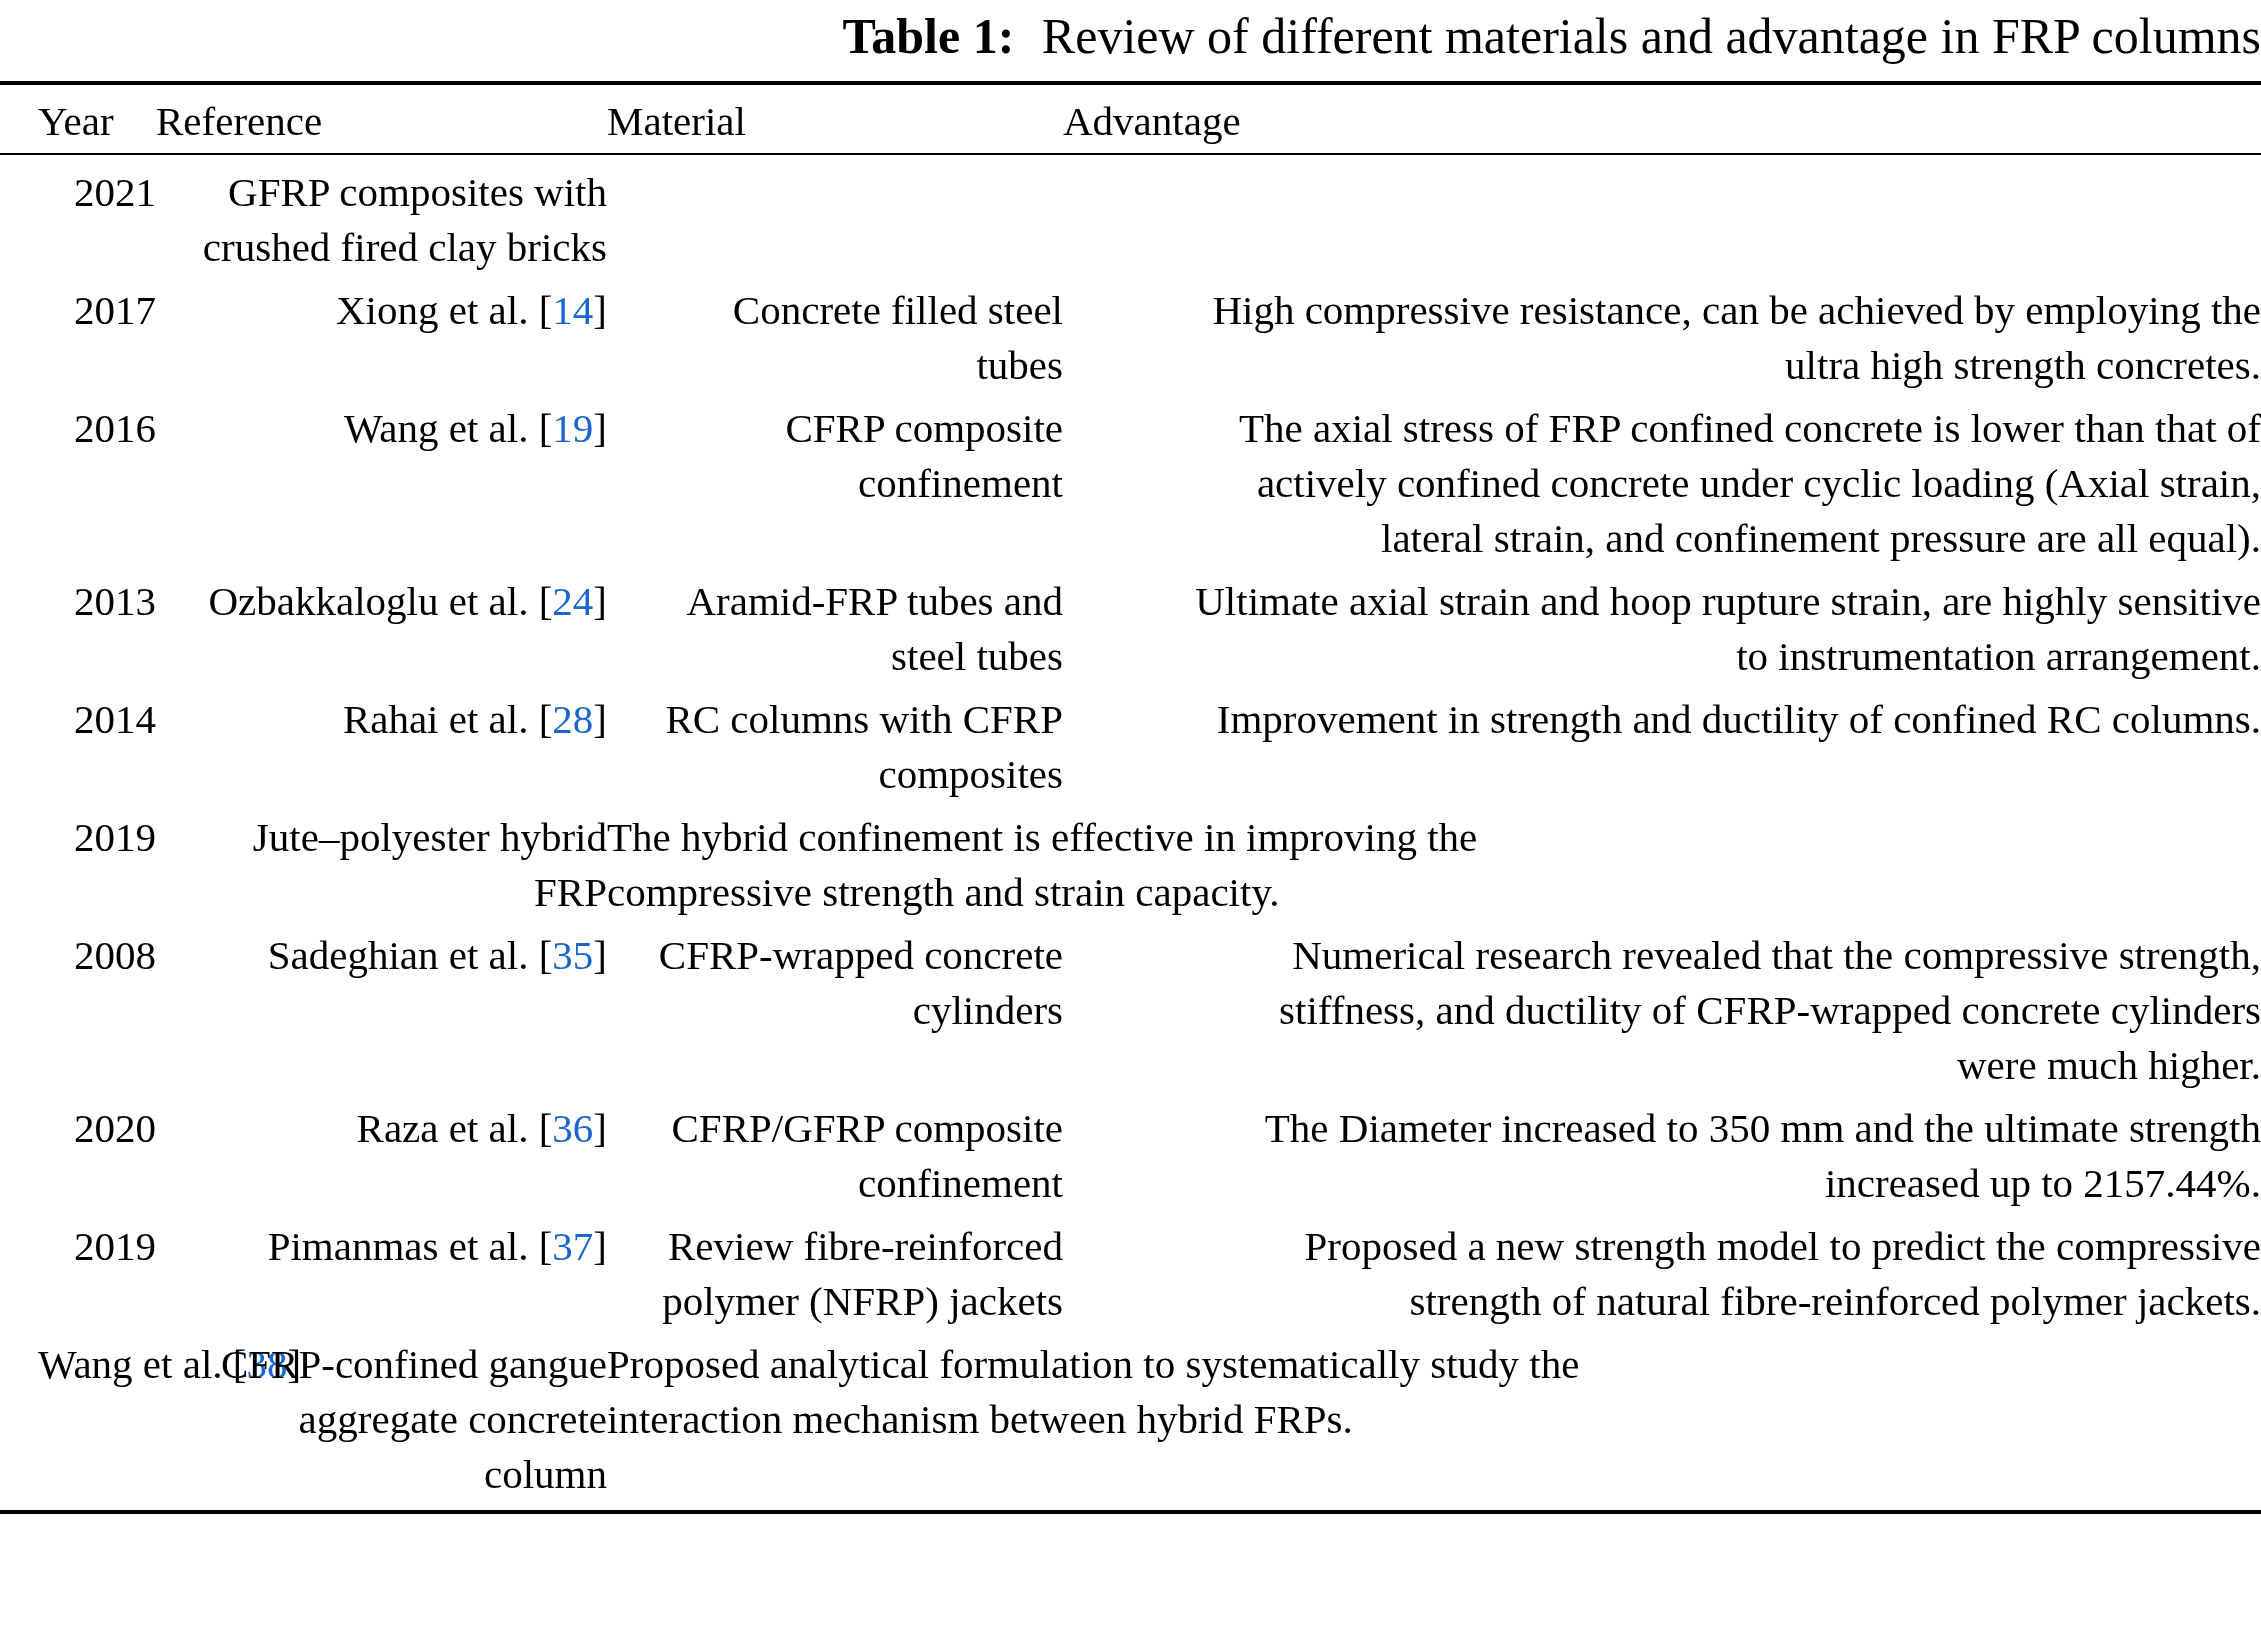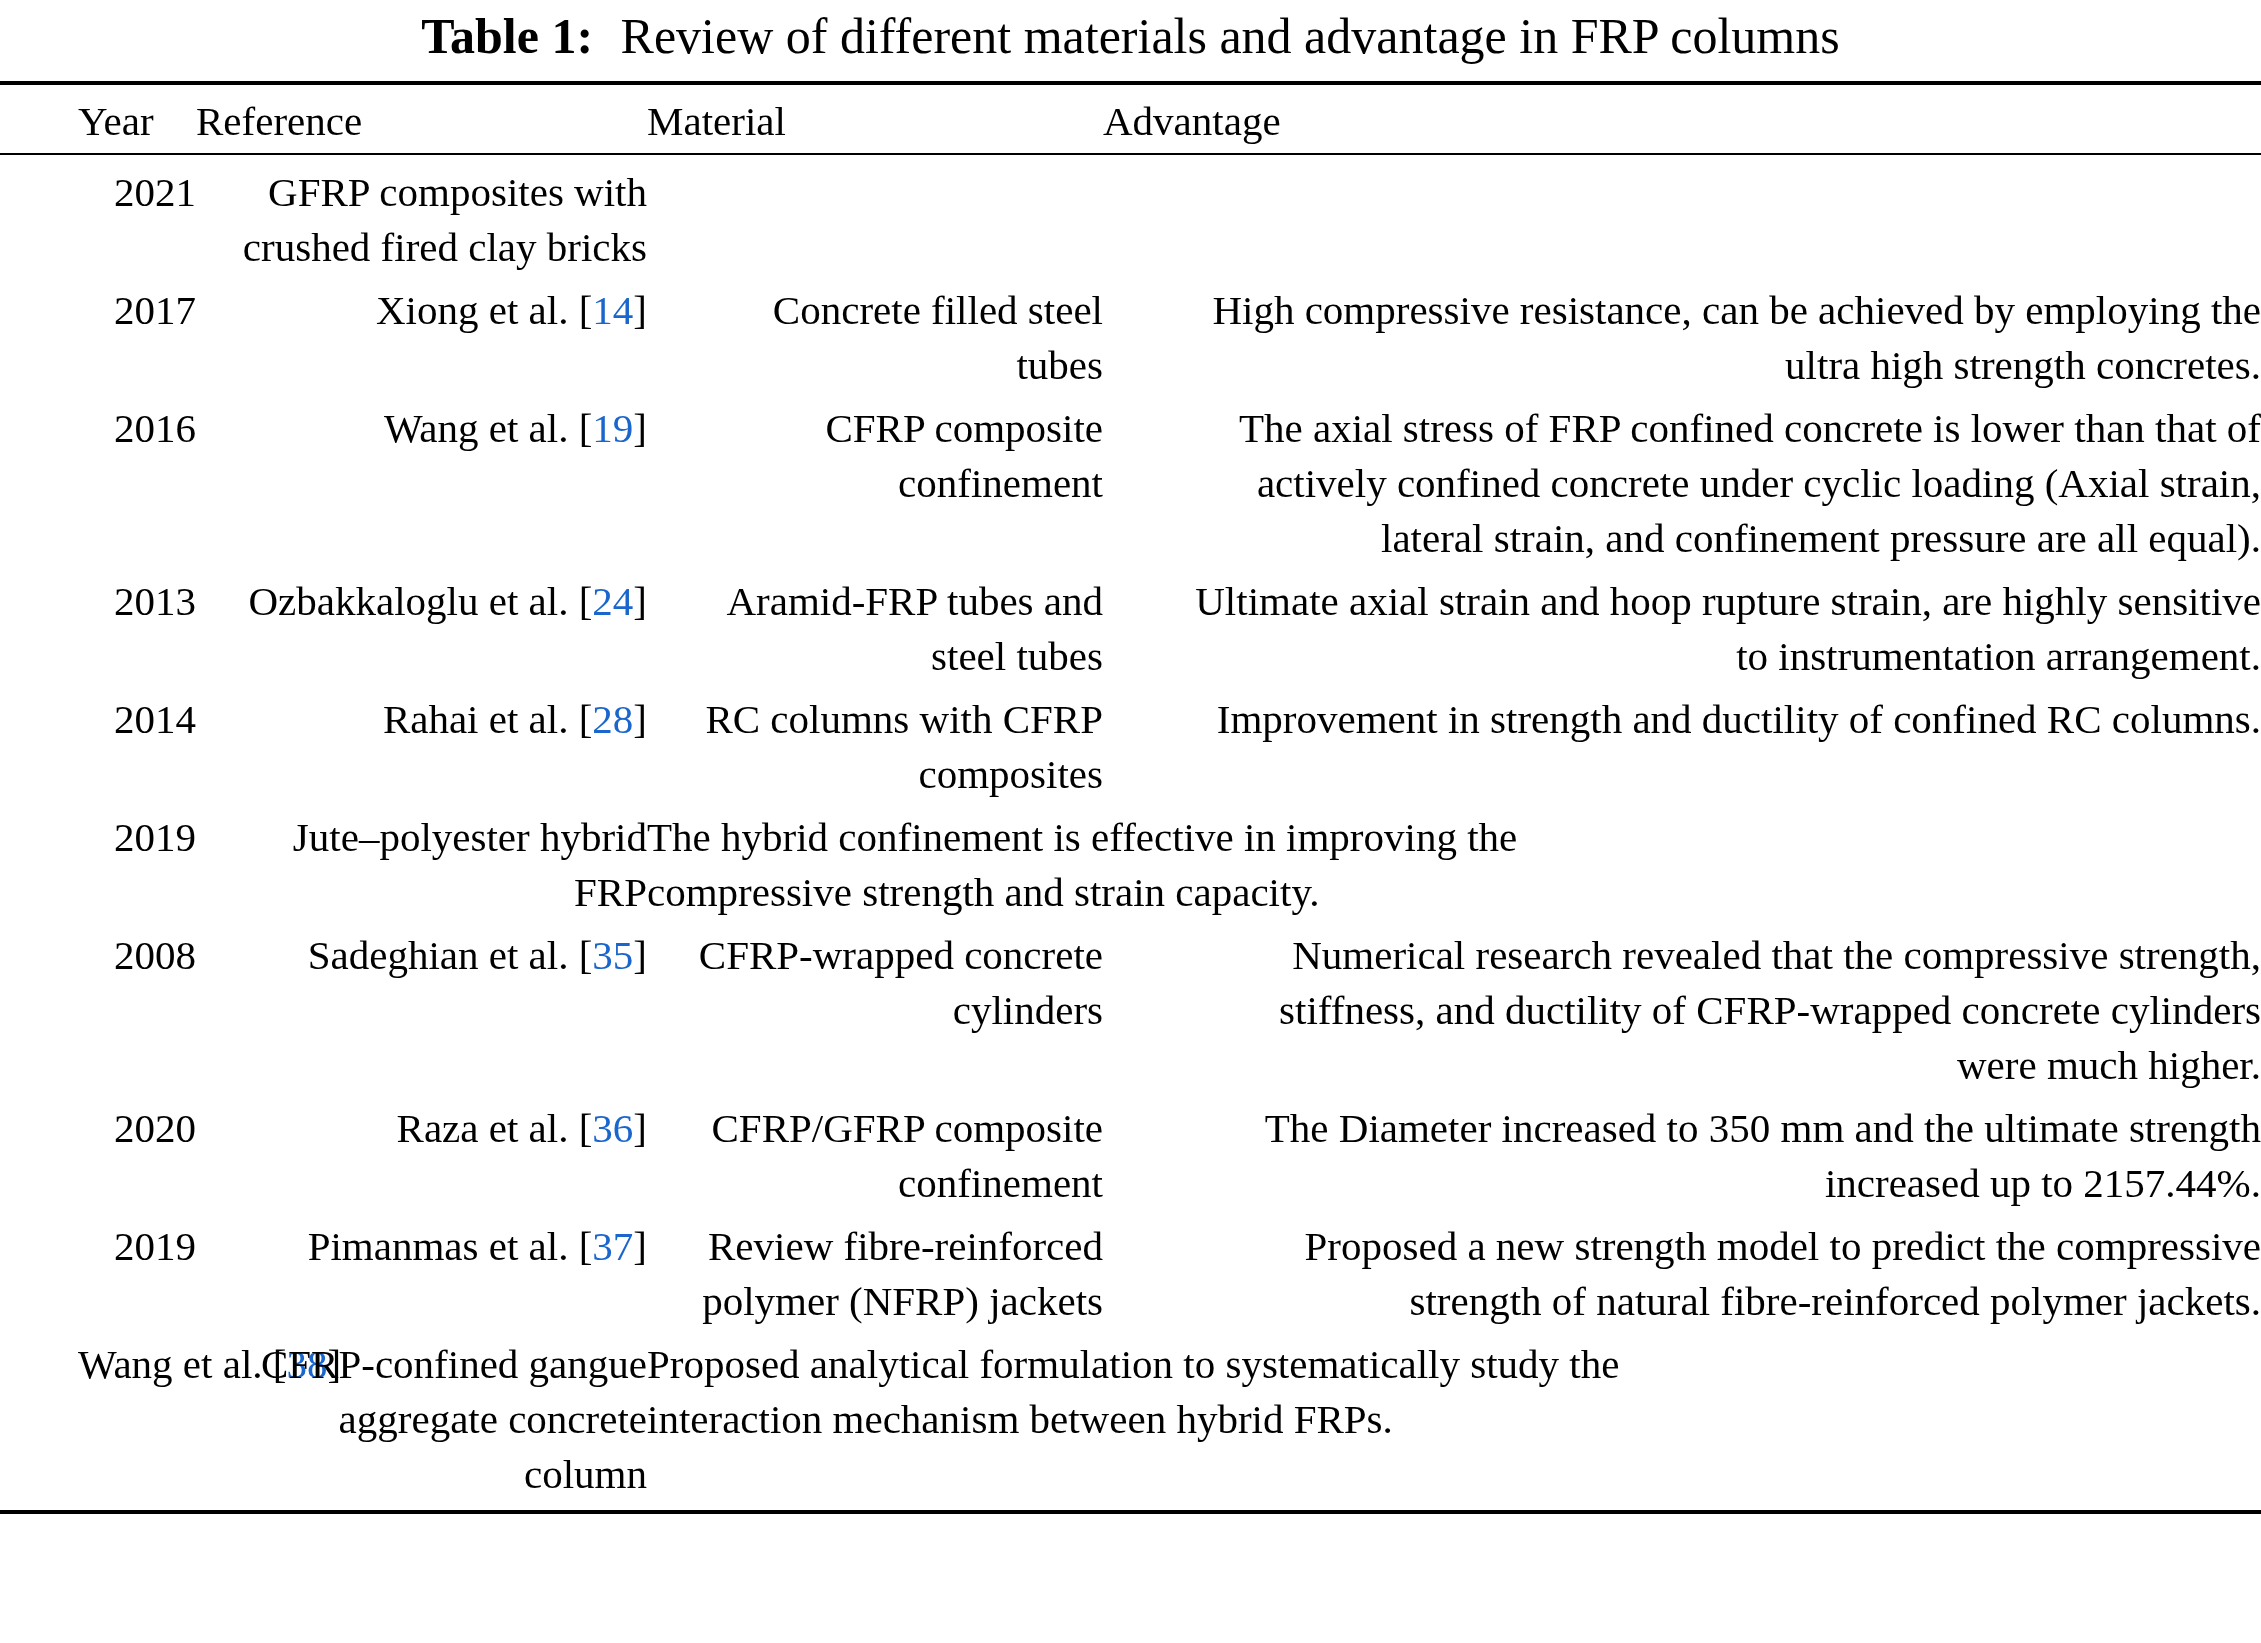--- a/index.html
+++ b/index.html
@@ -8,41 +8,40 @@
     background: #ffffff;
   }
   body {
     width: 2261px;
     height: 1644px;
     font-family: "Liberation Serif", serif;
     color: #000000;
     overflow: hidden;
   }
   .caption {
-    text-align: center;
+    text-align: right;
     font-size: 50px;
     line-height: 57px;
     padding: 8px 0 16px 0;
   }
   .caption-label {
     font-weight: bold;
     margin-right: 0.55em;
   }
   .rule {
     width: 100%;
     background: #000000;
   }
   .rule-thick { height: 4px; }
   .rule-thin  { height: 2.3px; }
   .row {
     display: grid;
     grid-template-columns: 118px 451px 456px auto;
     padding-left: 38px;
     margin-bottom: 8px;
-    margin-left: 40px;
   }
   .header-row {
     padding-top: 9.2px;
     padding-bottom: 3.5px;
     margin-bottom: 0;
   }
   .rows {
     padding-top: 10.4px;
     text-align: right;
   }

